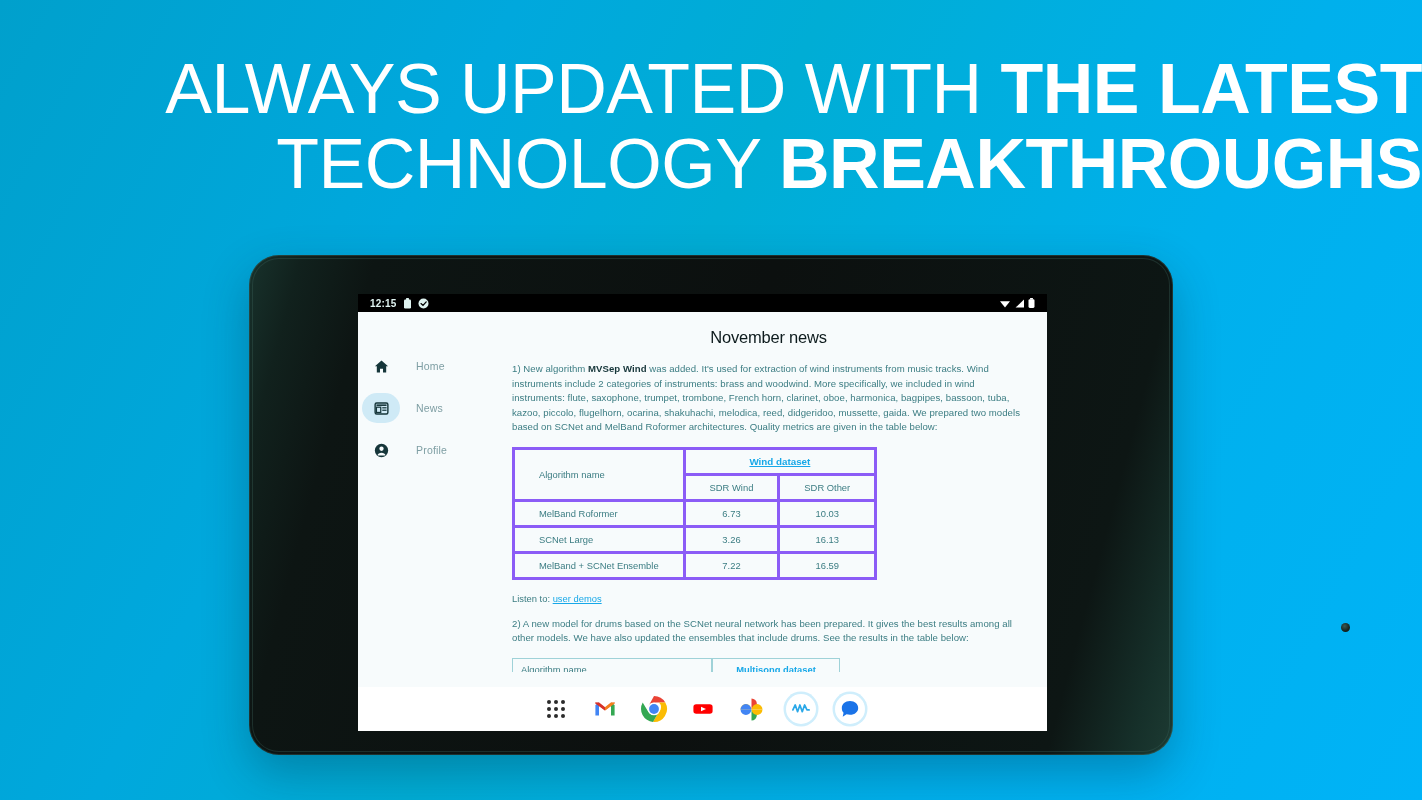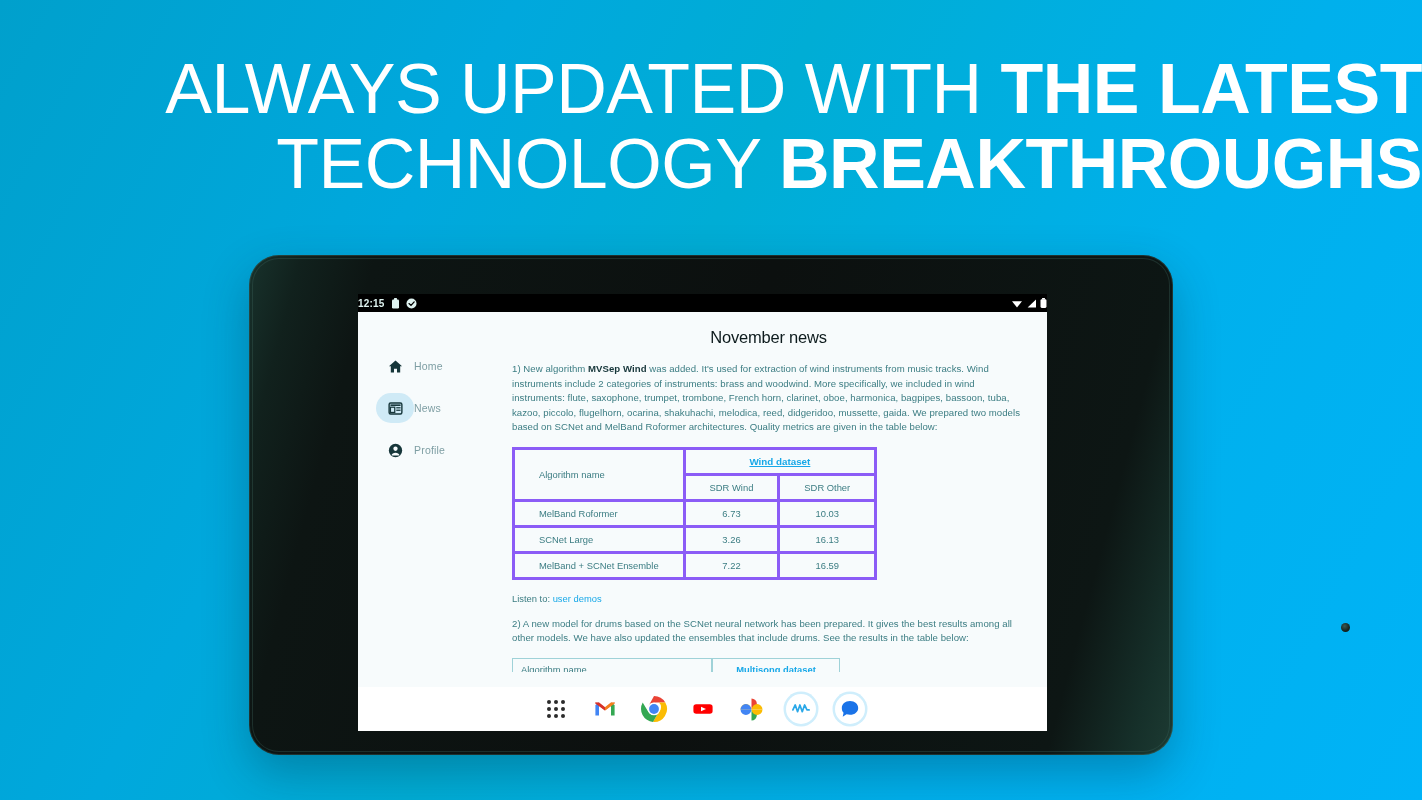--- a/index.html
+++ b/index.html
@@ -51,35 +51,35 @@
   .screen{
     position:absolute; left:358px; top:294px;
     width:689px; height:437px;
     background:#f7fbfc; overflow:hidden;
   }
 
   
   .statusbar{
     height:18px; background:#000;
     display:flex; align-items:center; justify-content:space-between;
-    padding:0 0; color:#dff3f0;
+    padding:0 12px; color:#dff3f0;
   }
   .sb-left{ display:flex; align-items:center; gap:6px; }
   .sb-time{ font-size:10px; font-weight:700; letter-spacing:.2px; }
   .sb-right{ display:flex; align-items:center; gap:3px; }
   .sb-ico{ display:block; }
 
   
   .app{ display:flex; height:419px; background:#f7fbfc; position:relative; }
 
   
   .sidebar{ width:146px; flex:0 0 146px; padding-top:38px; background:#f7fbfc; }
   .nav-item{
-    display:flex; align-items:center; 
-    height:32px; margin:0 0 10px 0; padding-left:18px;
+    display:flex; align-items:center; gap:16px;
+    height:32px; margin:0 0 10px 0; padding-left:4px;
     cursor:pointer;
   }
   .nav-pill{
     width:38px; height:30px; border-radius:16px;
     display:flex; align-items:center; justify-content:center;
     flex:0 0 38px;
   }
   .nav-item.active .nav-pill{ background:#cfeaf6; }
   .nav-label{ font-size:10.5px; color:#7e9ea3; letter-spacing:.2px; }
   .nav-item.active .nav-label{ color:#7e9ea3; }
@@ -109,21 +109,21 @@
     font-weight:400; text-align:left; white-space:nowrap;
   }
   table.mvtable td.num, table.mvtable th.num{ text-align:center; }
   .col-name{ width:152px; }
   .col-sdr{ width:60px; }
   .ds-link{
     color:#17a8e8; font-weight:700; text-decoration:underline;
     font-size:9.8px; cursor:pointer;
   }
   .listen{ font-size:9.4px; color:#3c7d83; margin-bottom:13px; }
-  .listen a{ color:#17a8e8; cursor:pointer;margin-top:47px; }
+  .listen a{ color:#17a8e8; text-decoration:underline; cursor:pointer;margin-top:47px; }
 
   
   .table2-clip{
     margin-top:2px; display:flex; gap:0; height:14px; overflow:hidden;
   }
   .t2cell{
     border:1px solid #9fd2d8; border-bottom:none;
     height:26px; font-size:9.4px; padding:5px 8px; color:#3c7d83;
   }
   .t2a{ width:200px; }

